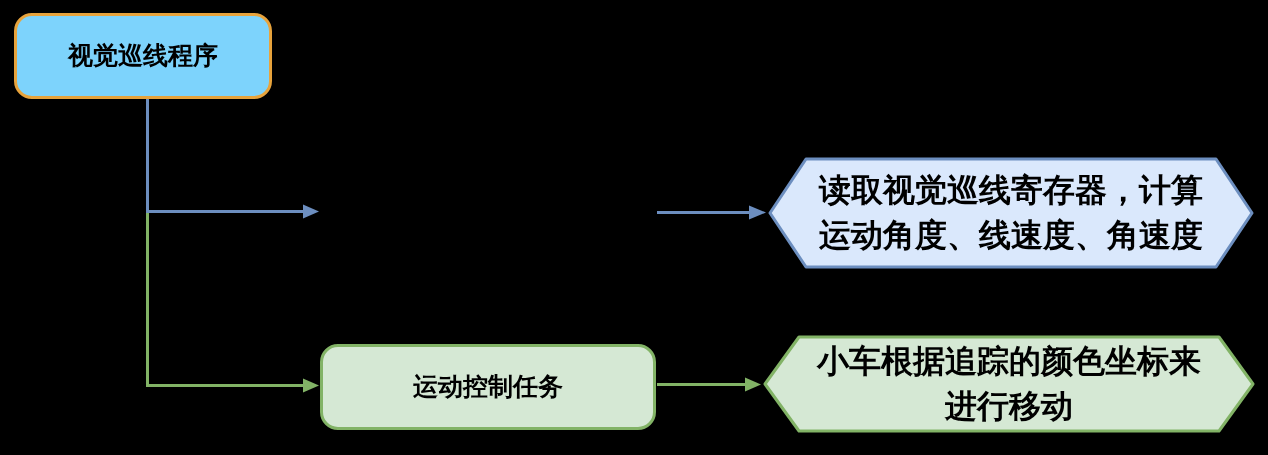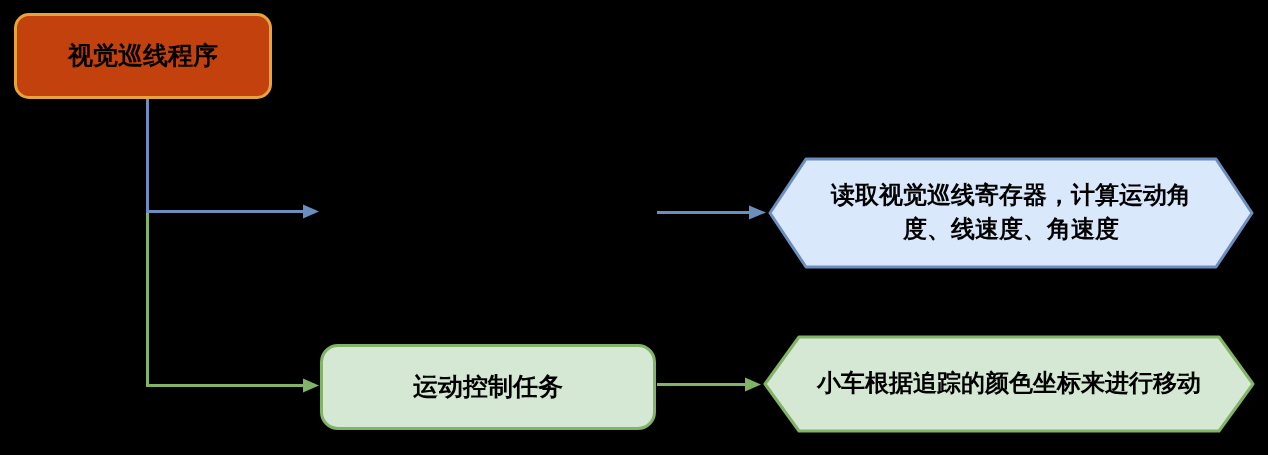--- a/index.html
+++ b/index.html
@@ -28,40 +28,40 @@
     align-items: center;
     justify-content: center;
     text-align: center;
     font-weight: bold;
     font-size: 25px;
     color: #000000;
     border: 3px solid;
     border-radius: 18px;
     line-height: 1.3;
   }
-  .node-orange { background: #c2410c; border-color: #E7A33C; border-radius: 15px; }
+  .node-orange { background: #7dd3fc; border-color: #E7A33C; }
   .node-blue   { background: #DAE8FC; border-color: #6C8EBF; }
   .node-green  { background: #D5E8D4; border-color: #82B366; }
 
   .hex { position: absolute; }
   .hex svg {
     position: absolute;
     left: 0; top: 0;
     width: 100%; height: 100%;
     overflow: visible;
   }
   .hex .hex-label {
     position: absolute;
     left: 0; top: 0; right: 0; bottom: 0;
     display: flex;
     align-items: center;
     justify-content: center;
     text-align: center;
     font-weight: bold;
-    font-size: 24px;
+    font-size: 32px;
     color: #000000;
     line-height: 1.4;
     padding: 0 46px;
   }
 </style>
 </head>
 <body>
 
 <div class="canvas">
 

